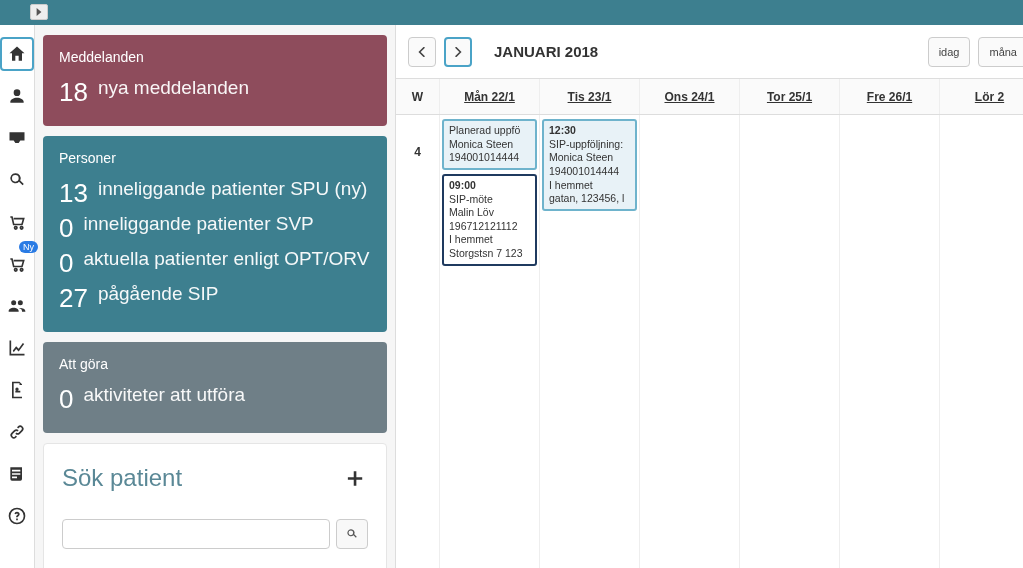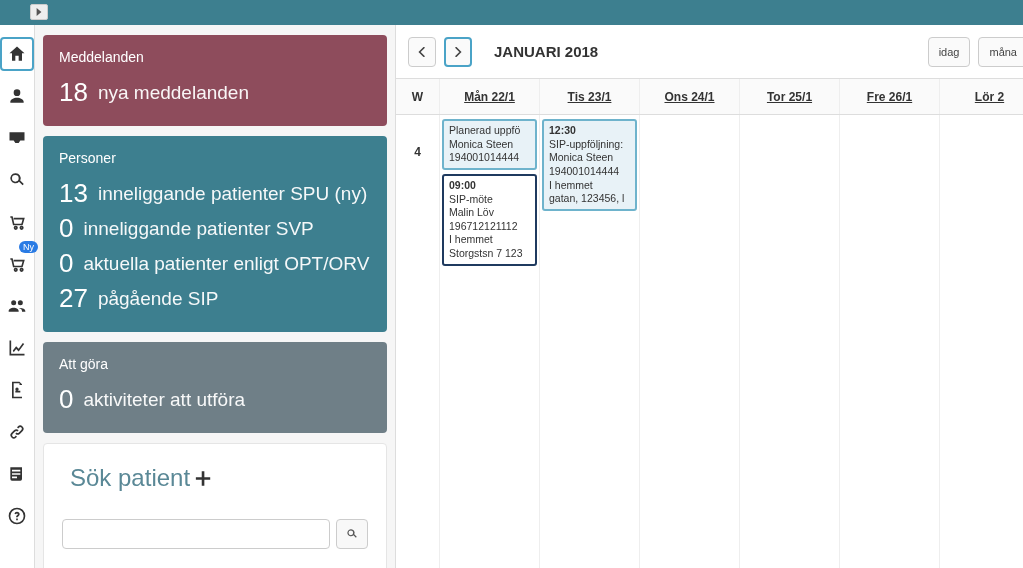--- a/index.html
+++ b/index.html
@@ -19,26 +19,26 @@
     .content { flex: 1; display: flex; background: #f6f6f6; }
     
     .left-panel { width: 360px; padding: 10px 8px; display:flex; flex-direction:column; gap:10px; overflow:hidden; }
     
     .card { border-radius: 4px; padding: 14px 16px; color:#fff; }
     .card h3 { font-weight: 400; font-size: 14px; margin-bottom: 12px; }
     .card-maroon { background: #8e4c5c; }
     .card-teal { background: #3d7f8f; }
     .card-gray { background: #6f7f87; }
     
-    .big-row { display:flex; align-items: center; gap: 10px; margin: 4px 0; }
+    .big-row { display:flex; align-items: flex-start; gap: 10px; margin: 4px 0; }
     .big-num { font-size: 26px; font-weight: 300; }
     .big-label { font-size: 19px; opacity: 0.95; }
     
     .search-card { background:#fff; border-radius:4px; padding: 16px 18px; border:1px solid #e5e5e5; }
-    .search-title { color:#5a8896; font-size: 24px; font-weight:300; display:flex; align-items:center;margin-left:8px; }
+    .search-title { color:#5a8896; font-size: 24px; font-weight:300; display:flex; justify-content:space-between; align-items:center; }
     .search-title .plus { font-size: 26px; font-weight:700; color:#333; cursor:pointer; }
     .search-row { display:flex; gap:6px; margin-top: 24px; }
     .search-input { flex:1; border:1px solid #ccc; border-radius:4px; height:30px; padding:0 8px; }
     .search-btn { width:32px; height:30px; border:1px solid #ccc; background:#f8f8f8; border-radius:4px; cursor:pointer; display:flex; align-items:center; justify-content:center; }
     .recent-label { font-weight:700; font-size:12px; margin-top: 18px; color:#333; }
     
     .calendar { flex:1; background:#fff; border-left:1px solid #ddd; display:flex; flex-direction:column; }
     .cal-header { height: 54px; display:flex; align-items:center; padding: 0 12px; border-bottom:1px solid #ddd; gap:8px; }
     .nav-btn { width:28px; height:30px; border:1px solid #ccc; border-radius:4px; background:#fafafa; display:flex; align-items:center; justify-content:center; cursor:pointer; font-size:12px; color:#444; }
     .nav-btn.current { border:2px solid #4aa3c7; }

